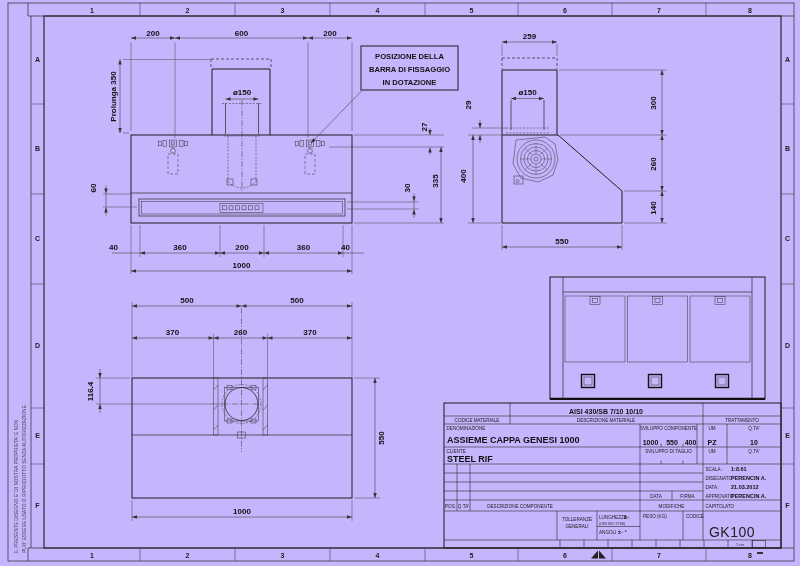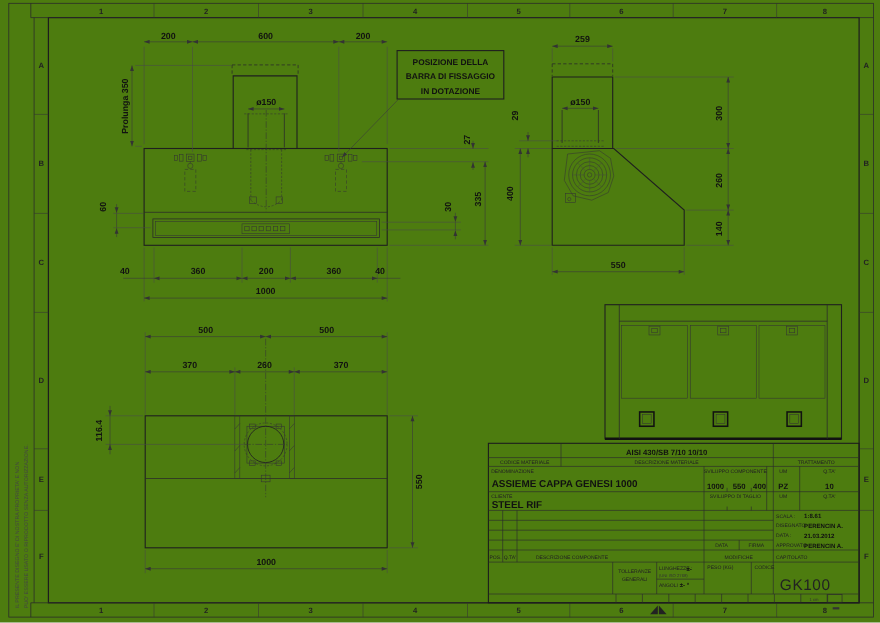--- a/index.html
+++ b/index.html
@@ -1,16 +1,16 @@
 <!DOCTYPE html>
 <html><head>
 <meta charset="utf-8">
 <style>
   html,body{margin:0;padding:0;background:#e8e8e8;}
-  #sheet{position:relative;width:800px;height:566px;background:#4d7c0f;overflow:hidden;text-align:right;}
+  #sheet{position:relative;width:800px;height:566px;background:#c4b5fd;overflow:hidden;text-align:right;}
   svg{display:block;}
   text{font-family:"Liberation Sans",sans-serif;fill:#111;}
   .dim{font-size:8px;font-weight:700;}
   .note{font-size:7.6px;font-weight:700;}
   .grid{font-size:7px;font-weight:700;fill:#222;}
   .disc{font-size:4.8px;fill:#444;}
   .t45{font-size:4.6px;fill:#222;font-weight:400;}
   .t4{font-size:3.8px;fill:#333;}
   .v5{font-size:5.5px;font-weight:700;}
   .v7{font-size:7px;font-weight:700;}

